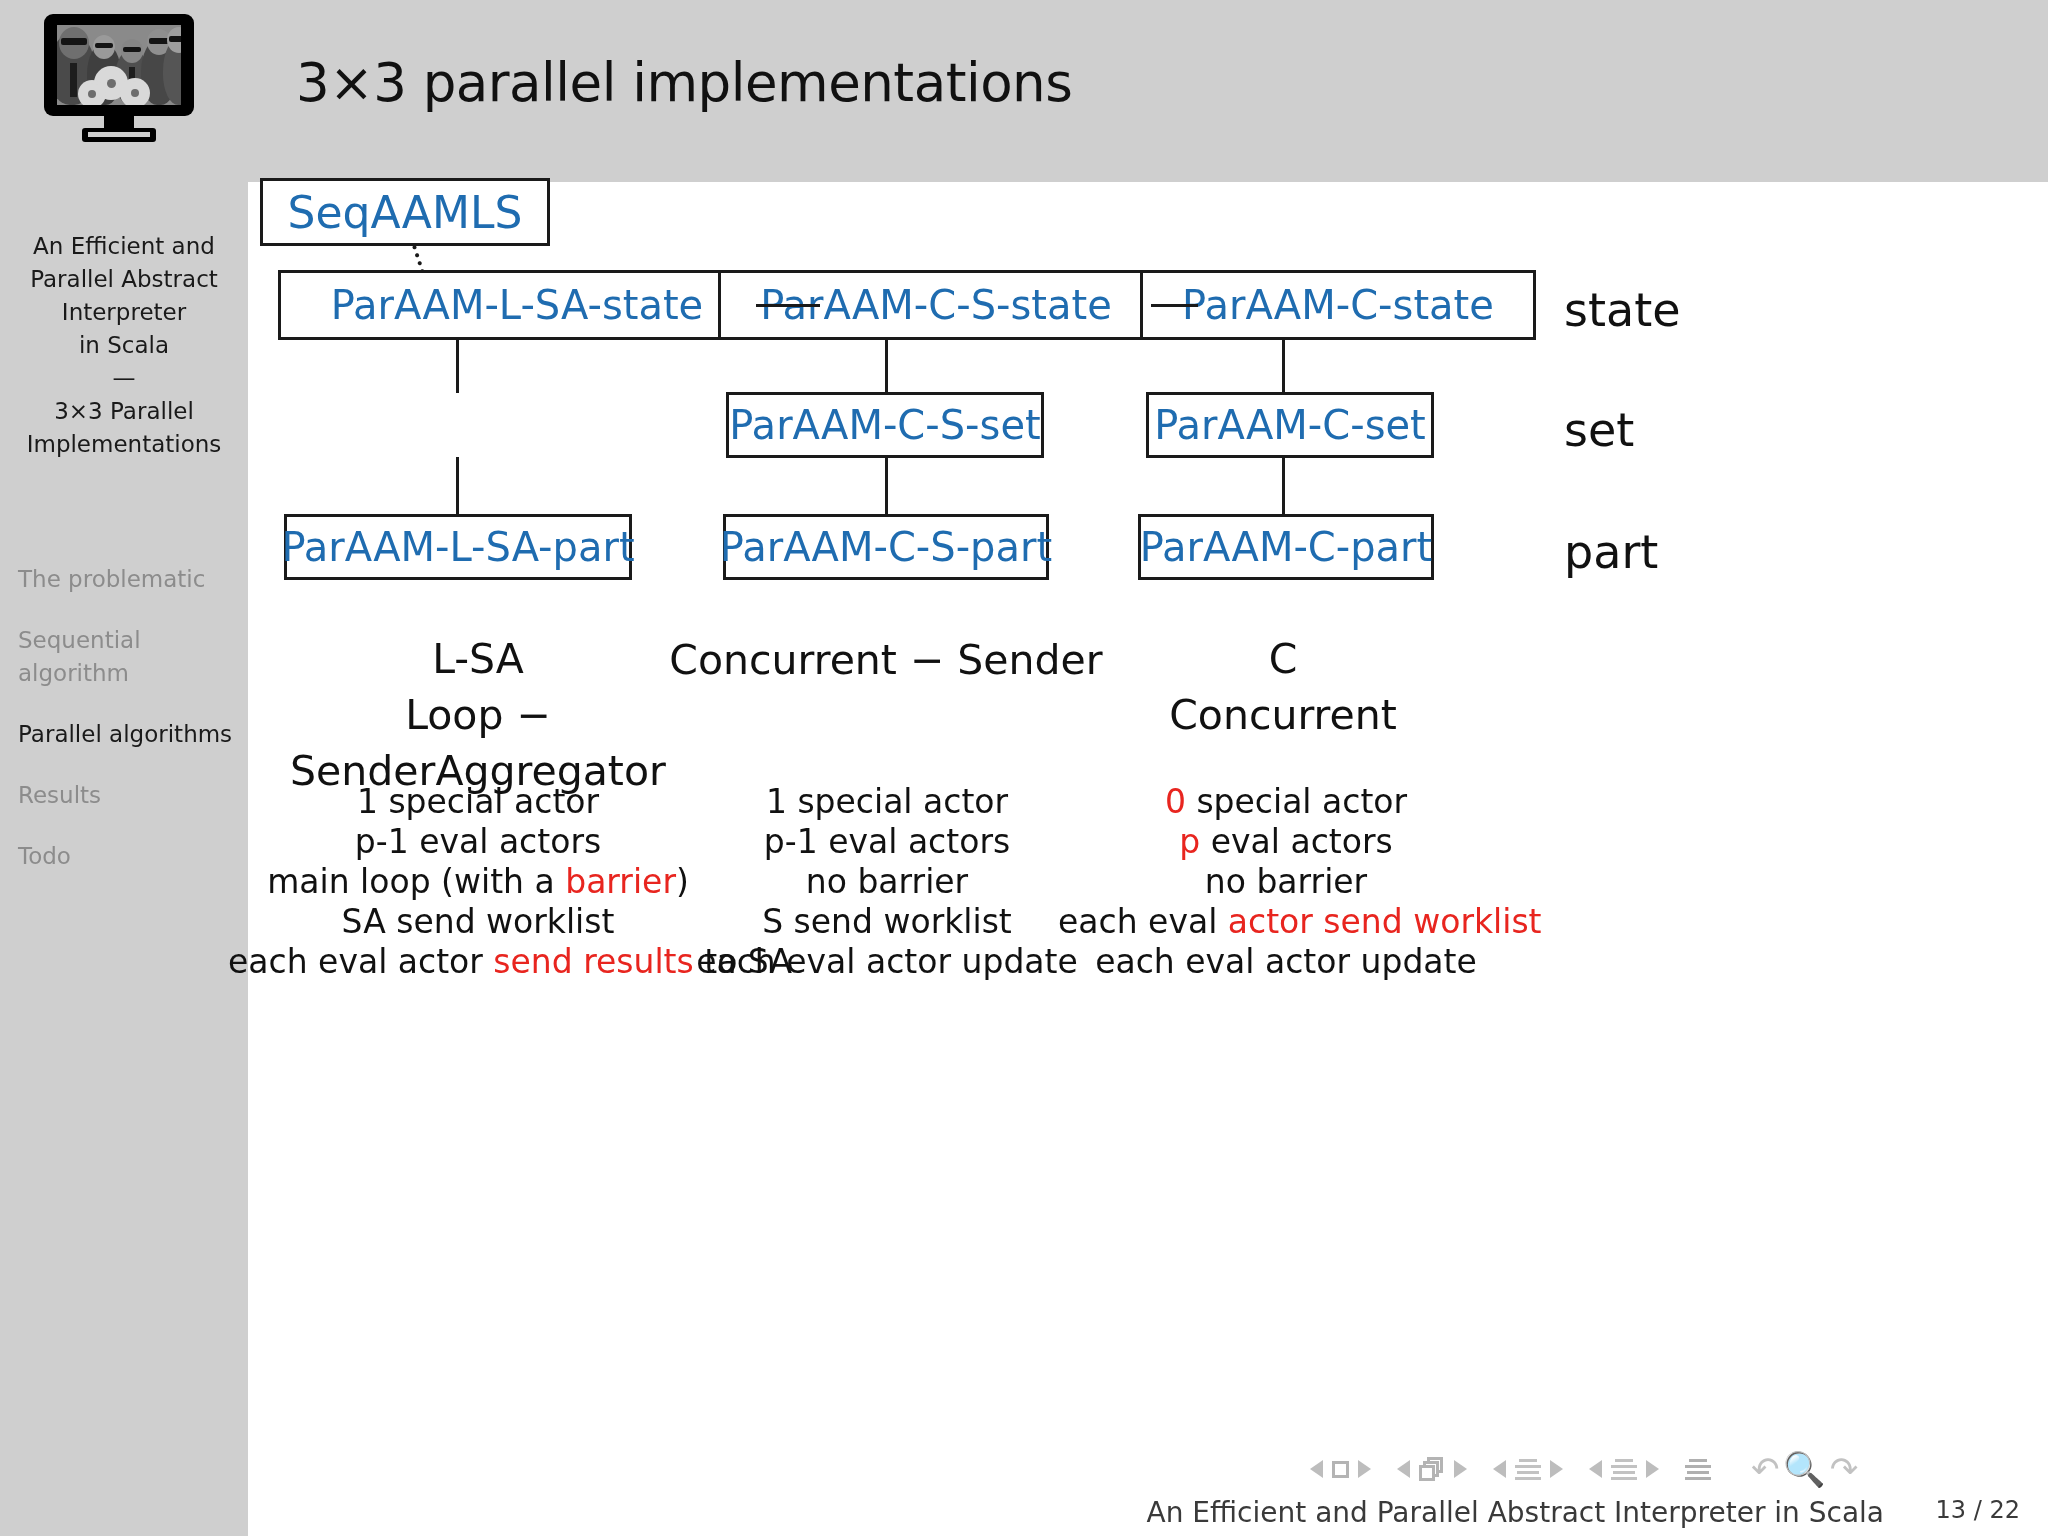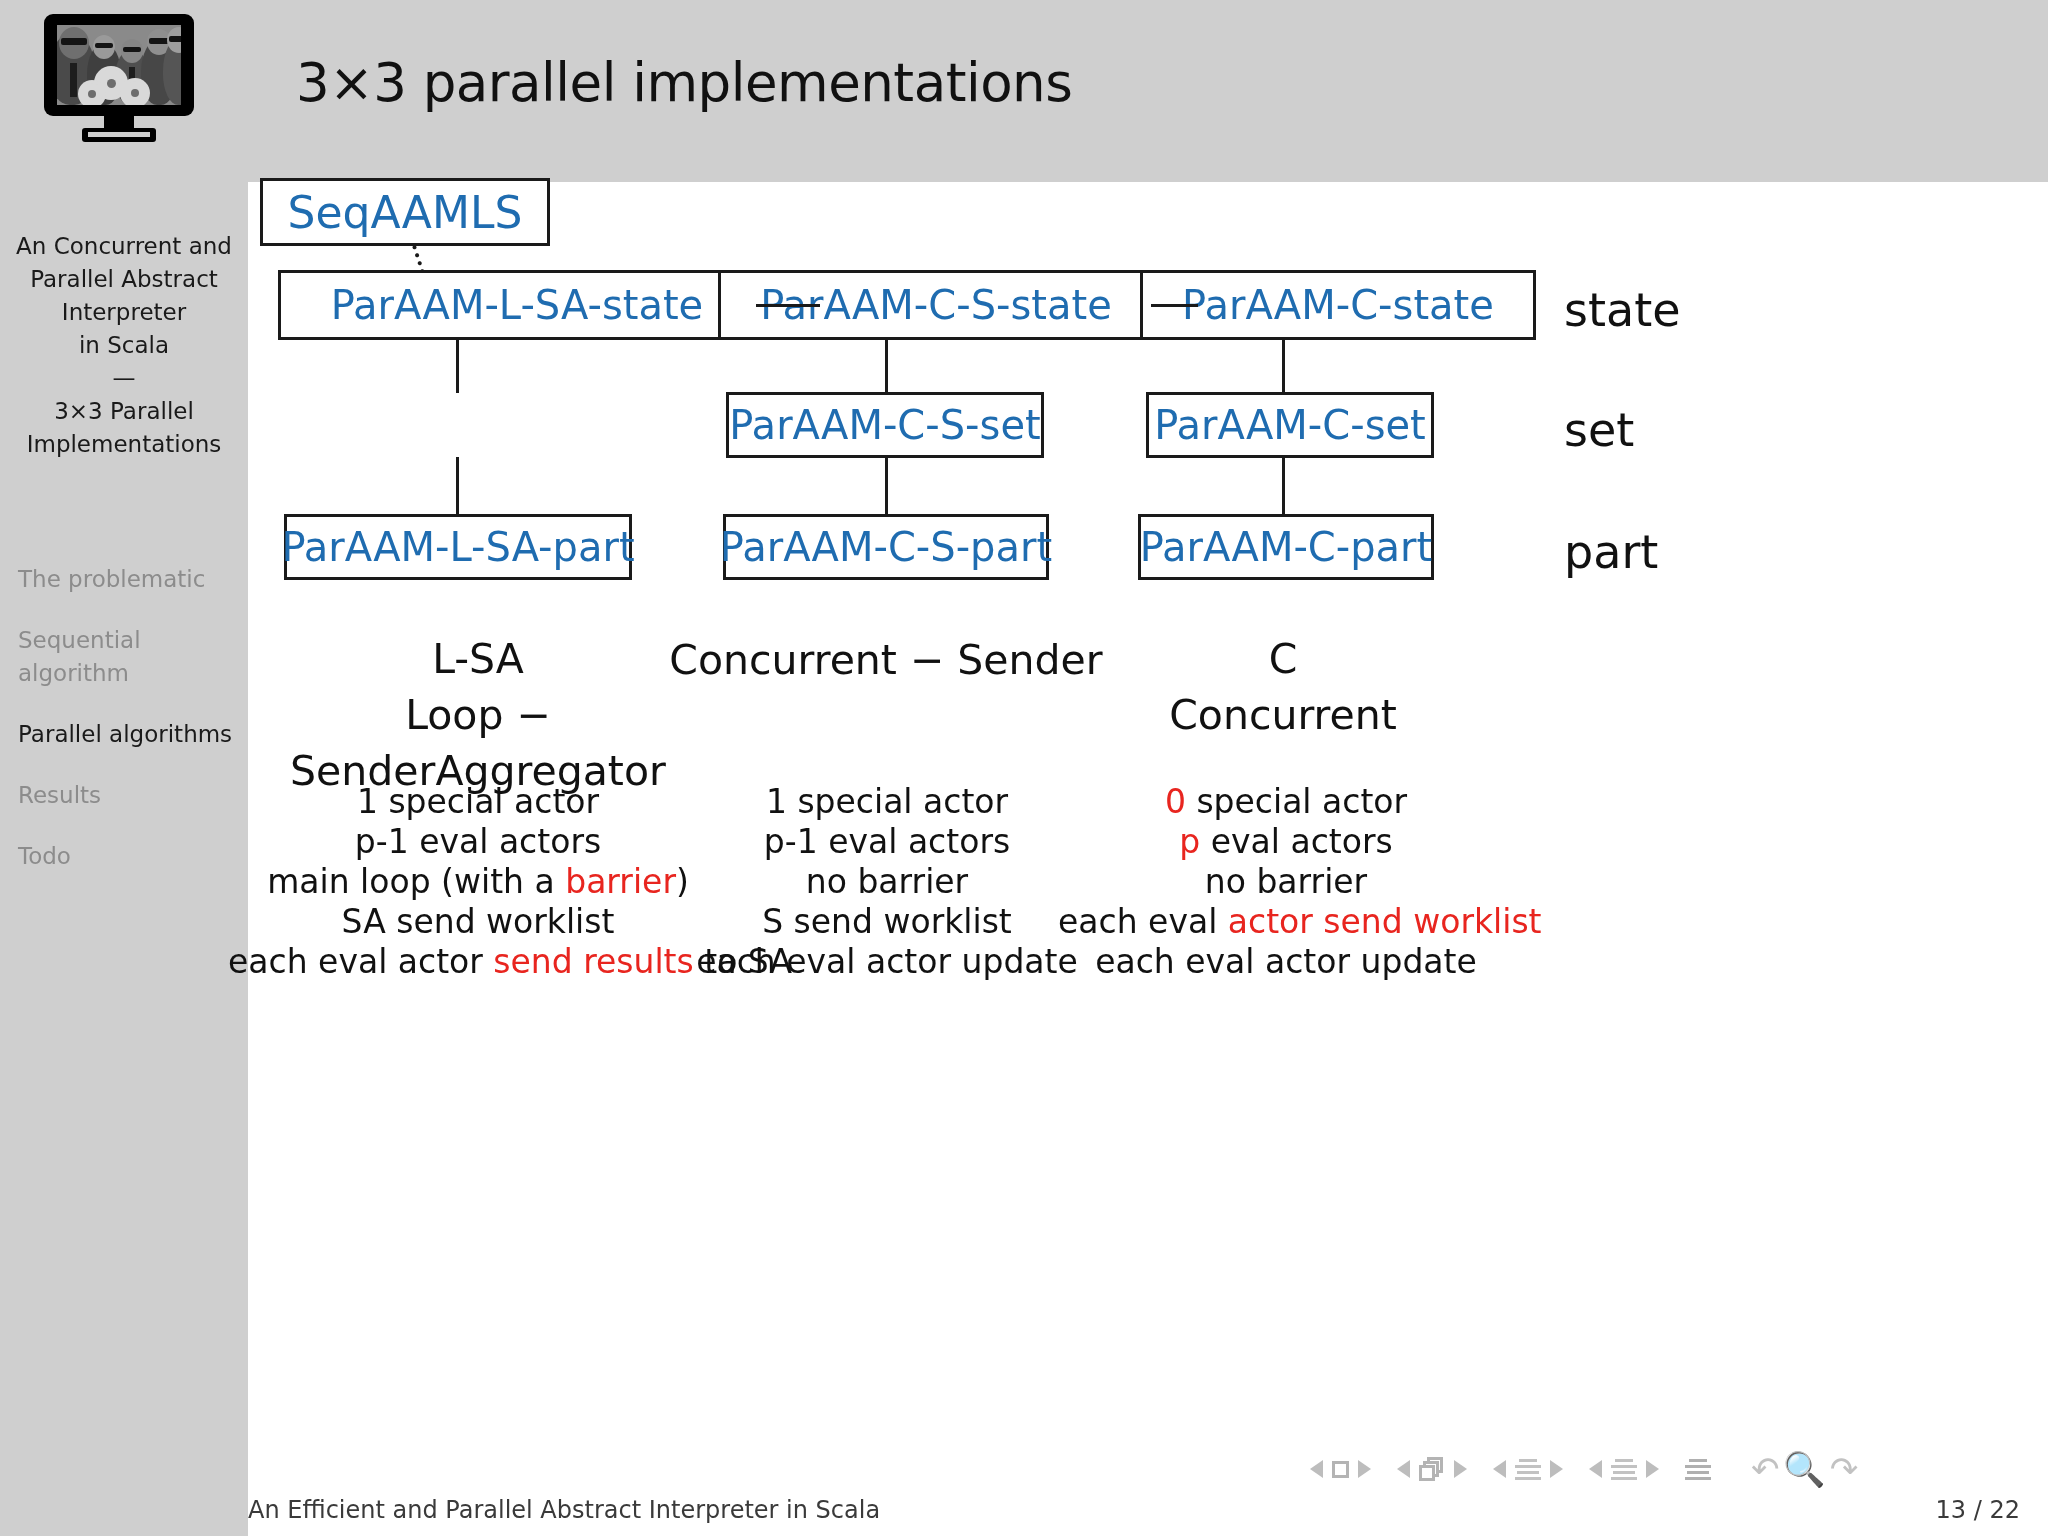--- a/index.html
+++ b/index.html
@@ -240,22 +240,22 @@
   .lines.dark b { background: #b0b0b0; }
   .circ-arrow {
     font-size: 34px; color: #c2c2c2; line-height: 34px; cursor: pointer;
     font-family: "DejaVu Sans", sans-serif;
   }
   #footer-text {
     position: absolute;
     left: 248px;
     top: 1496px;
     width: 1636px;
-    text-align: left;
-    font-size: 24px;
+    text-align: right;
+    font-size: 28px;
     color: #3a3a3a;
     font-family: "DejaVu Sans", sans-serif;
   }
   #page-num {
     position: absolute;
     right: 28px;
     top: 1496px;
     font-size: 24px;
     color: #3a3a3a;
     font-family: "DejaVu Sans", sans-serif;
@@ -298,21 +298,21 @@
       <div class="gear-hole" style="left:31px;top:65px;width:8px;height:8px;"></div>
       <div class="gear" style="left:66px;top:56px;width:24px;height:24px;"></div>
       <div class="gear-hole" style="left:74px;top:64px;width:8px;height:8px;"></div>
     </div>
     <div class="mon-neck"></div>
     <div class="mon-base"></div>
     <div class="mon-base-inner"></div>
   </div>
 
   <div id="sidebar-title">
-    <div>An Concurrent and</div>
+    <div>An Efficient and</div>
     <div>Parallel Abstract</div>
     <div>Interpreter</div>
     <div>in Scala</div>
     <div class="dash">—</div>
     <div>3×3 Parallel</div>
     <div>Implementations</div>
   </div>
 
   <div id="sidebar-nav">
     <div class="nav-item">The problematic</div>

